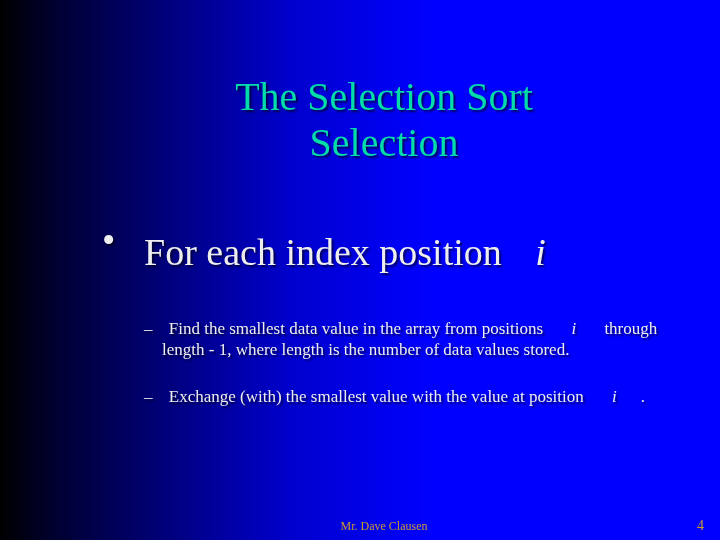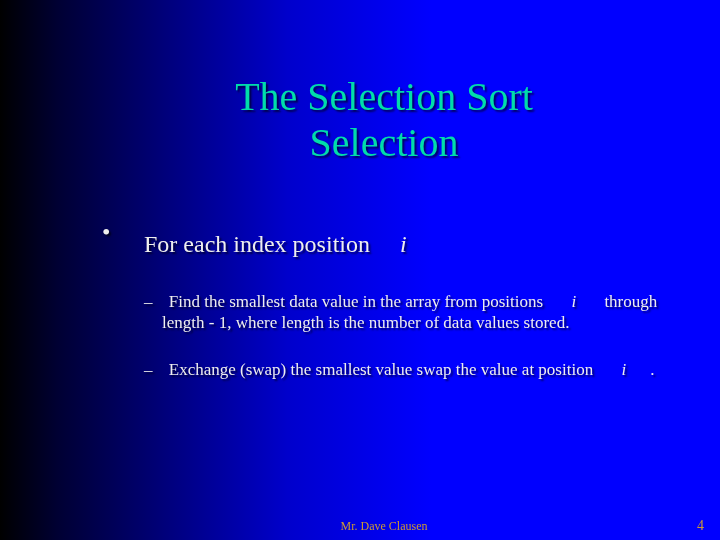--- a/index.html
+++ b/index.html
@@ -23,26 +23,26 @@
     font-weight: normal;
     text-shadow: 2px 2px 2px rgba(0,0,0,0.6);
     margin-bottom: 28px;
   }
   .content {
     padding-left: 66px;
     padding-right: 50px;
   }
   .lvl1 {
     color: #EEEEEE;
-    font-size: 24px;
+    font-size: 38px;
     line-height: 1.2;
     text-shadow: 2px 2px 2px rgba(0,0,0,0.6);
     position: relative;
     padding-left: 30px;
-    margin-bottom: 8px;
+    margin-bottom: 18px;
   }
   .lvl1::before {
     content: "•";
     position: absolute;
     left: 0;
     top: 0;
   }
   .lvl2 {
     color: #EEEEEE;
     font-size: 17px;
@@ -93,21 +93,21 @@
 
     <div class="lvl1">
       <span>For each index position </span><span class="ital">i</span>
     </div>
 
     <div class="lvl2">
       <span>Find the smallest data value in the array from positions </span><span class="ital">i</span><span> through length - 1, where length is the number of data values stored.</span>
     </div>
 
     <div class="lvl2">
-      <span>Exchange (swap) the smallest value swap the value at position </span><span class="ital">i</span><span>.</span>
+      <span>Exchange (with) the smallest value with the value at position </span><span class="ital">i</span><span>.</span>
     </div>
 
   </div>
 
   <div class="footer">
     <div class="footer-author">Mr. Dave Clausen</div>
     <div class="footer-page">4</div>
   </div>
 
 </div>

